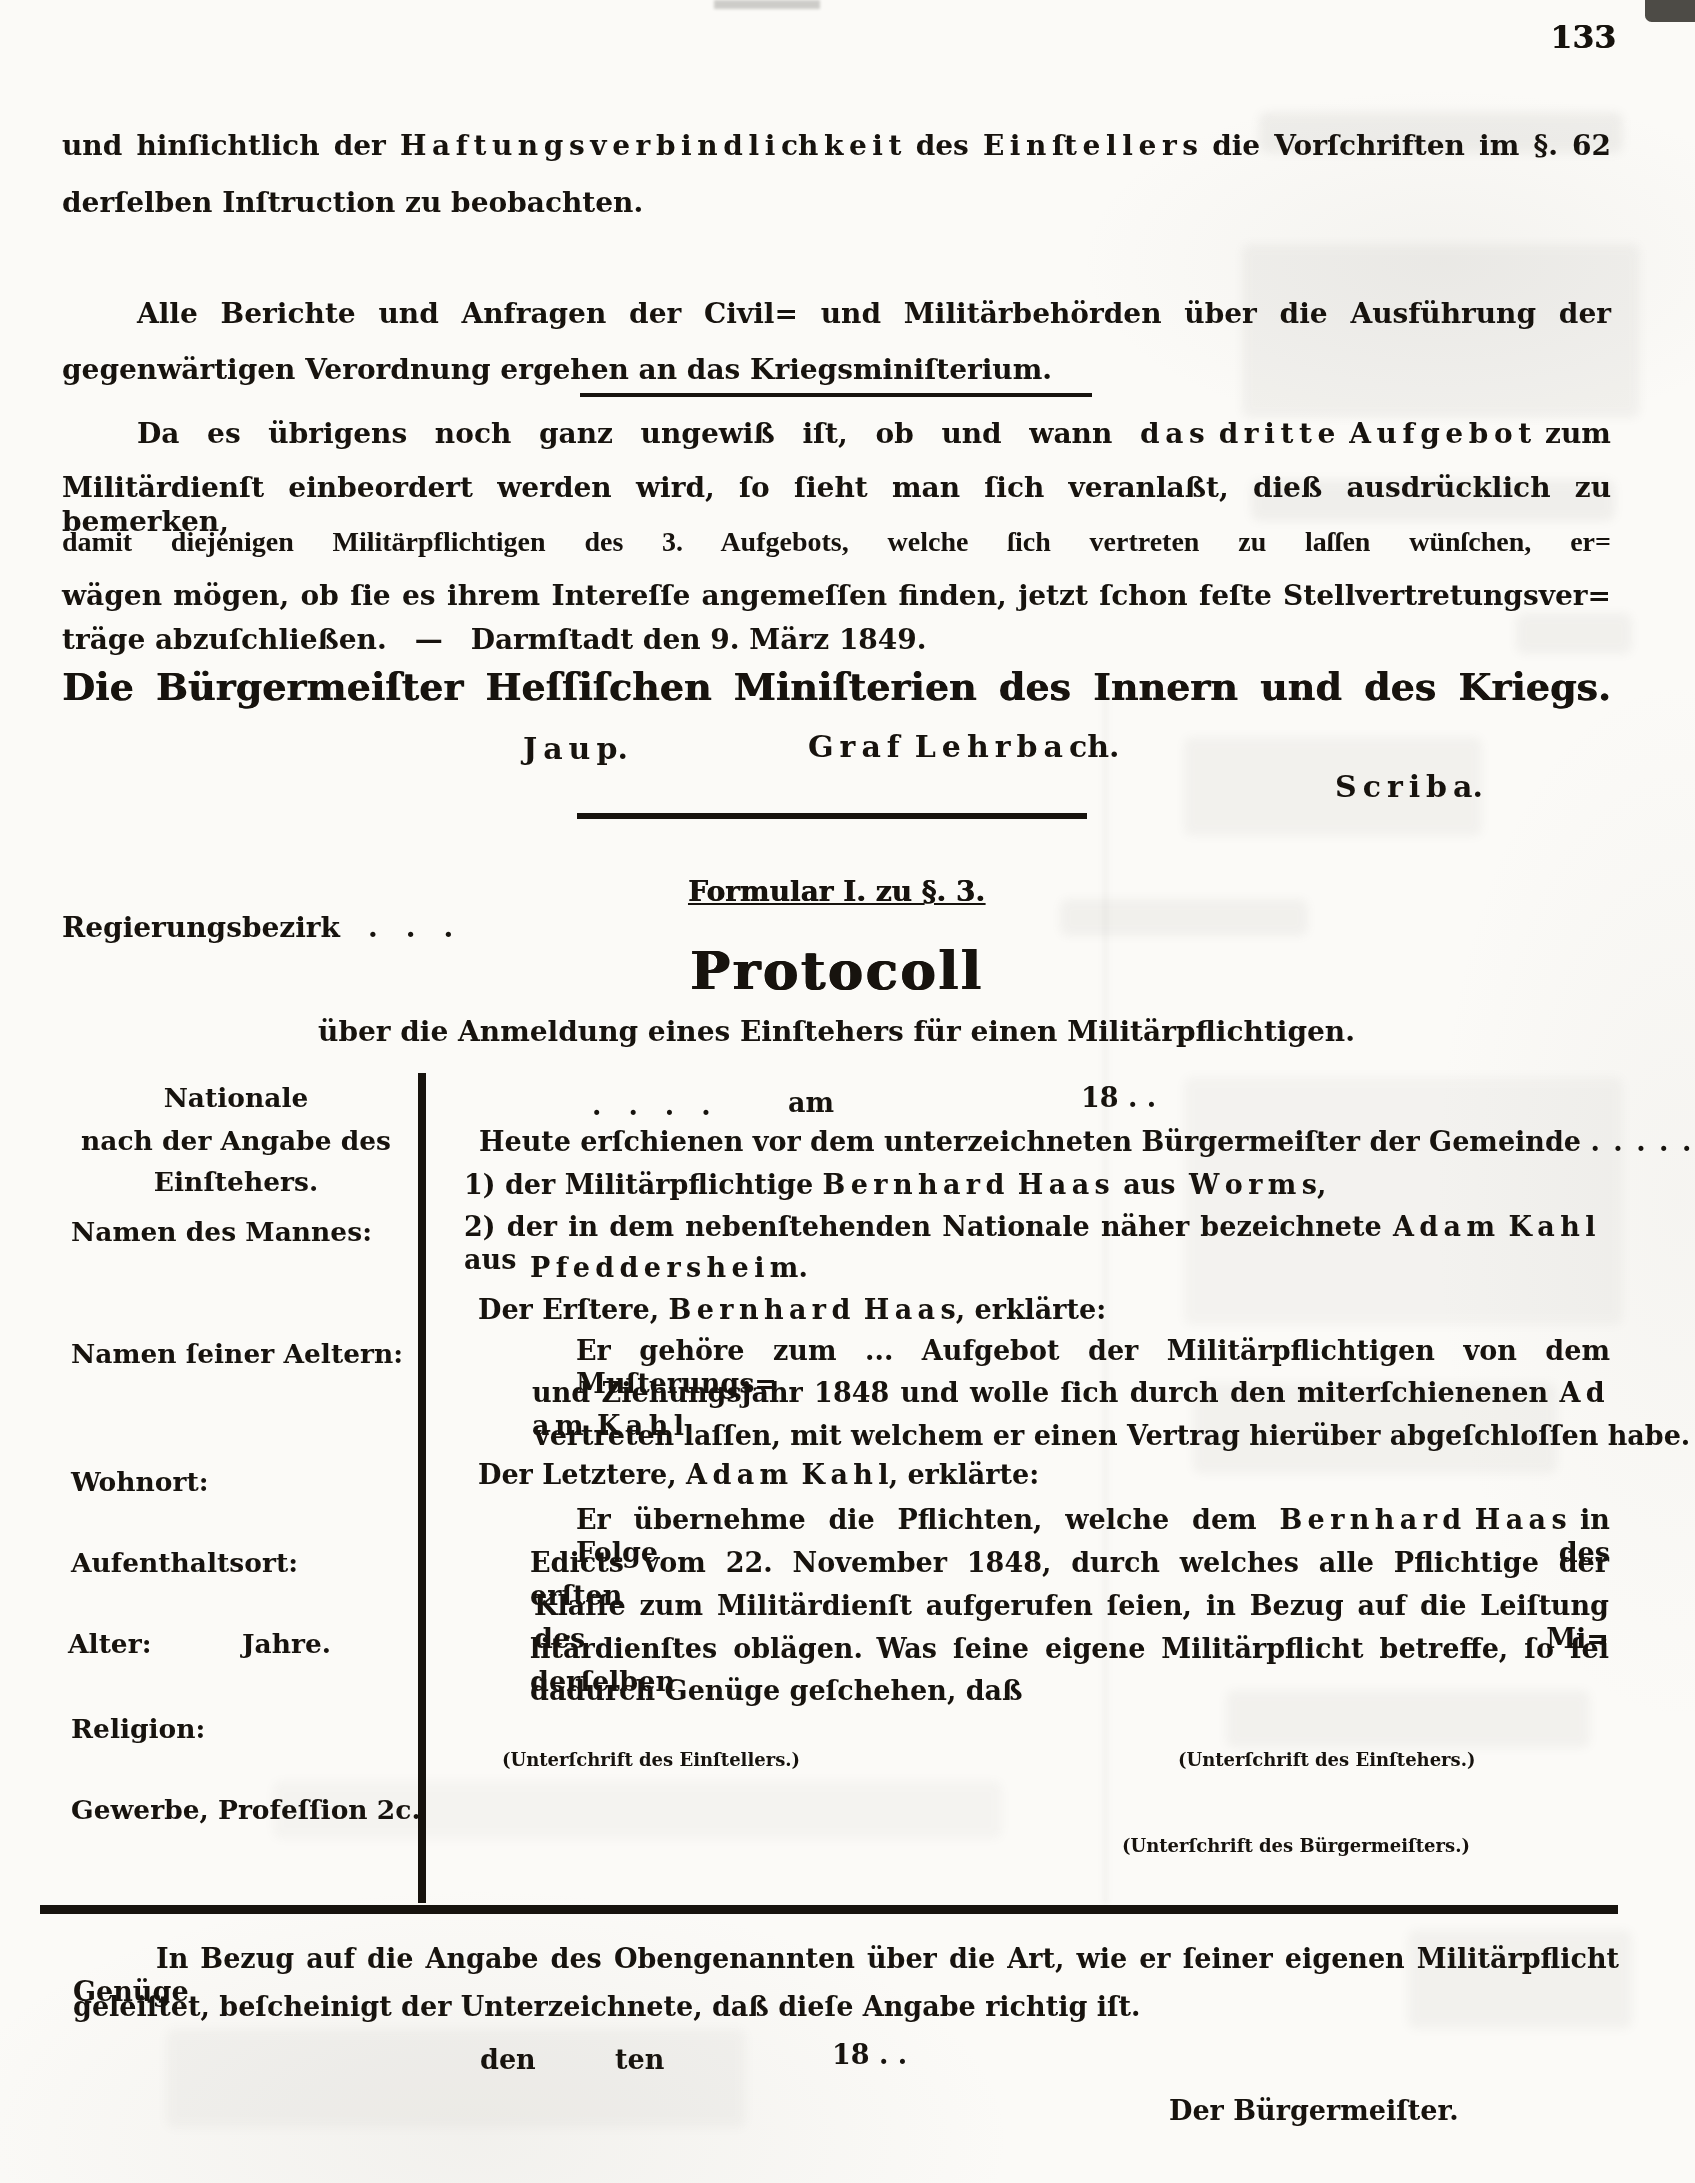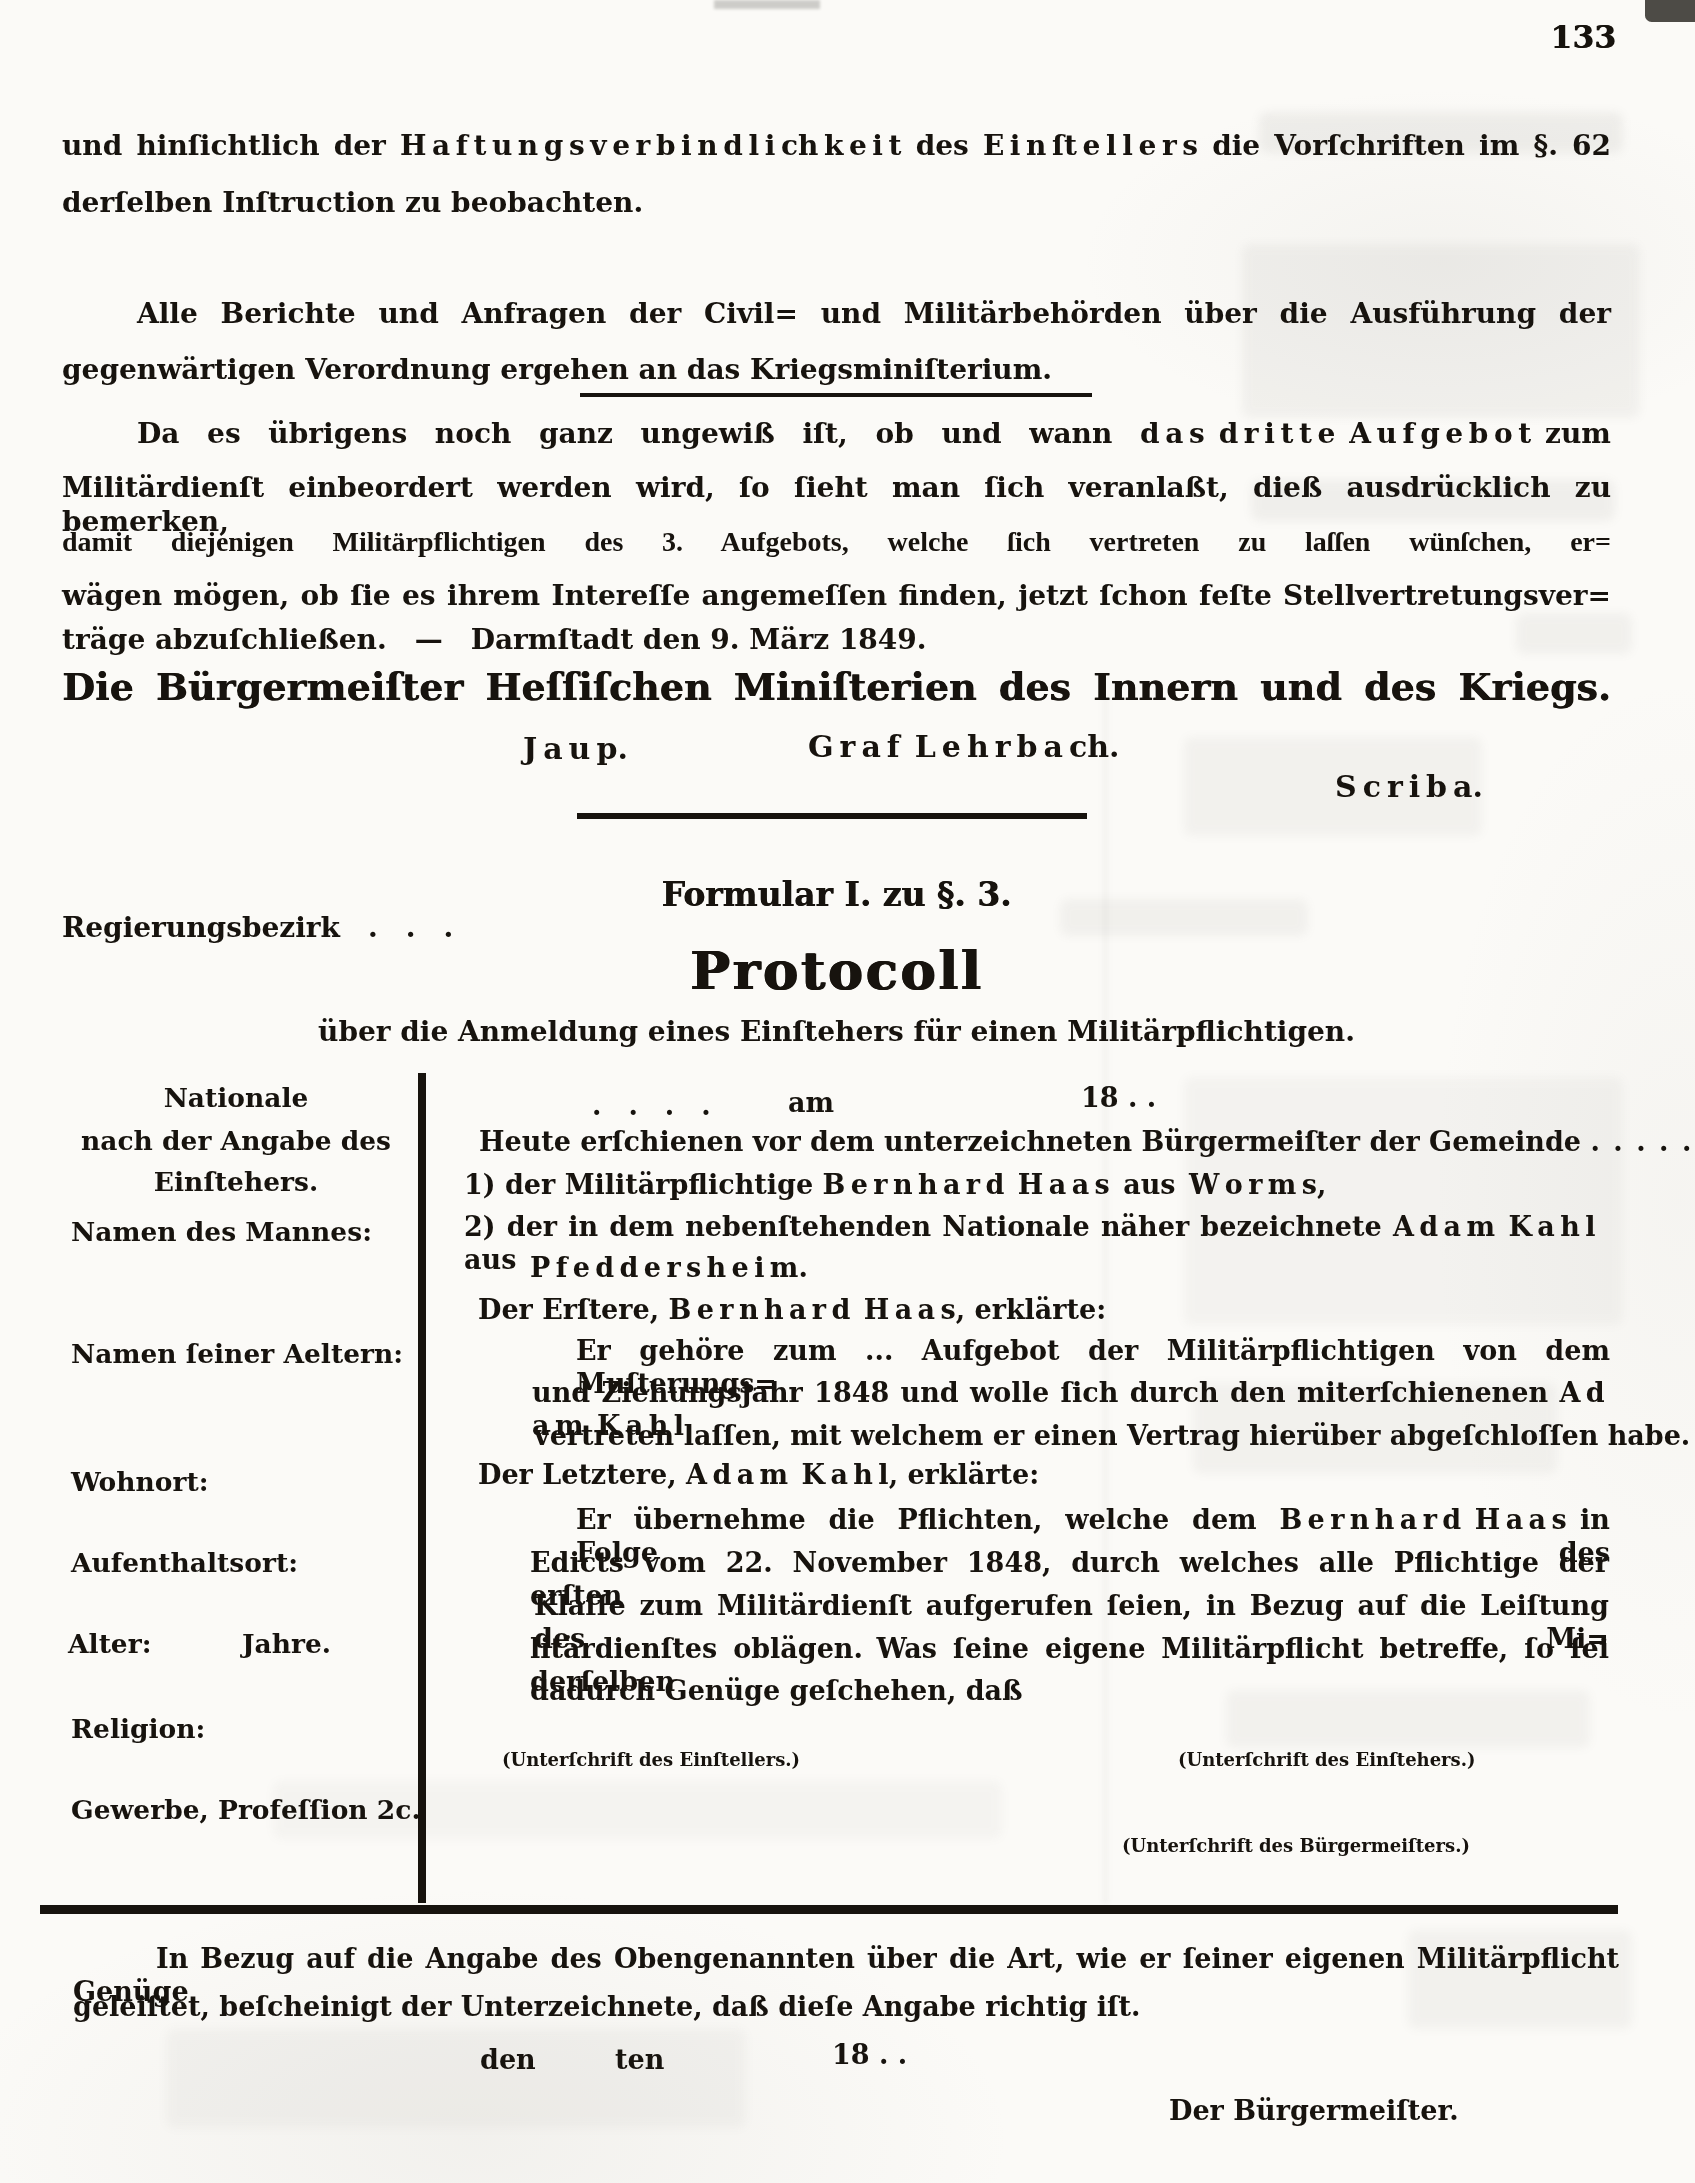--- a/index.html
+++ b/index.html
@@ -66,21 +66,21 @@
   <div class="t wrap just fs-intro" style="left:62px;top:579px;width:1549px;">wägen mögen, ob ſie es ihrem Intereſſe angemeſſen finden, jetzt ſchon feſte Stellvertretungsver=</div>
   <div class="t fs-intro" style="left:62px;top:623px;">träge abzuſchließen. — Darmſtadt den 9. März 1849.</div>
 
   <div class="t wrap just hv" style="left:62px;top:664px;width:1549px;font-size:38px;">Die Bürgermeiſter Heſſiſchen Miniſterien des Innern und des Kriegs.</div>
   <div class="t" style="left:523px;top:731px;font-size:30px;">J a u p.</div>
   <div class="t" style="left:808px;top:729px;font-size:30px;">G r a f L e h r b a ch.</div>
   <div class="t" style="left:1335px;top:769px;font-size:30px;">S c r i b a.</div>
 
   <div class="rule" style="left:577px;top:813px;width:510px;height:5.8px;"></div>
 
-  <div class="t ctr hv" style="left:62px;top:875px;width:1549px;font-size:33px;">Formular I. zu §. 3.</div>
+  <div class="t ctr hv" style="left:62px;top:875px;width:1549px;font-size:28px;text-decoration:underline;">Formular I. zu §. 3.</div>
   <div class="t fs-intro" style="left:62px;top:911px;">Regierungsbezirk . . .</div>
   <div class="t ctr hv2" style="left:62px;top:938px;width:1549px;font-size:53px;">Protocoll</div>
   <div class="t ctr" style="left:62px;top:1015px;width:1549px;font-size:28px;">über die Anmeldung eines Einſtehers für einen Militärpflichtigen.</div>
 
   <div class="rule" style="left:418px;top:1073px;width:8.3px;height:830px;"></div>
 
   <div class="t ctr fs-label" style="left:62px;top:1082px;width:348px;">Nationale</div>
   <div class="t ctr fs-label" style="left:62px;top:1125px;width:348px;">nach der Angabe des</div>
   <div class="t ctr fs-label" style="left:62px;top:1166px;width:348px;">Einſtehers.</div>
   <div class="t fs-label" style="left:71px;top:1216px;">Namen des Mannes:</div>

